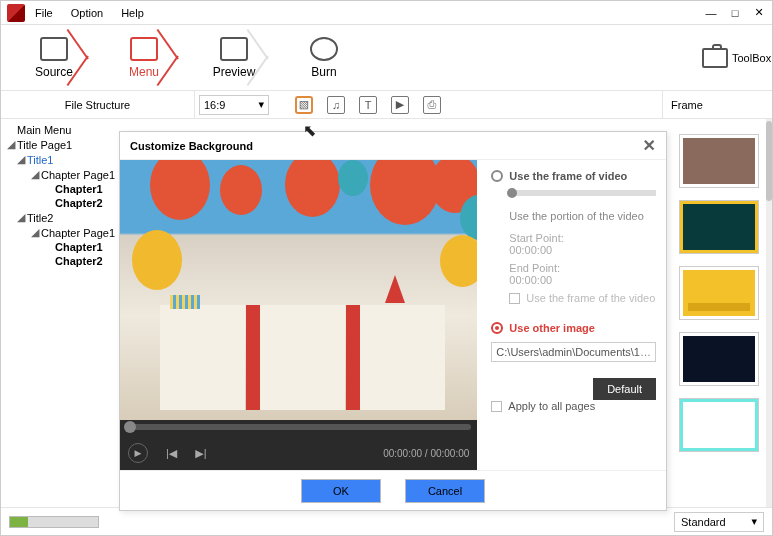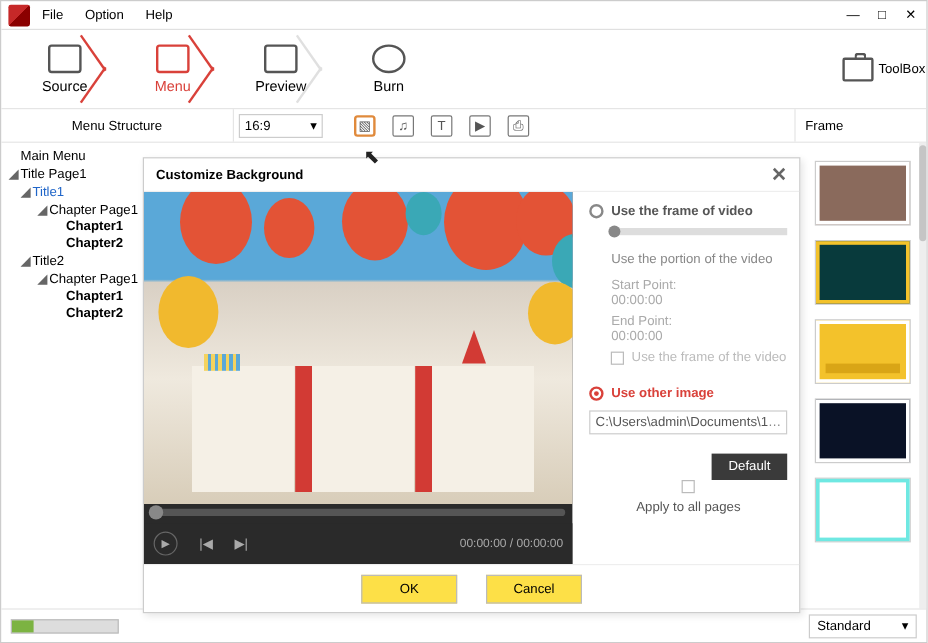--- a/index.html
+++ b/index.html
@@ -79,24 +79,24 @@
 .radio-row b, .radio-row .rlabel { font-size: 11px; font-weight: bold; }
 .timeline-mini { height: 6px; background: #ddd; margin: 0 0 14px 18px; position: relative; }
 .timeline-mini::before { content:""; position:absolute; left:-2px; top:-2px; width:10px; height:10px; border-radius:50%; background:#888;}
 .hint { color: #888; margin: 0 0 10px 18px; }
 .time-row { display: flex; justify-content: space-between; margin: 0 0 6px 18px; color: #aaa; font-size: 10px; flex-direction: column; }
 .chk-row { display: flex; align-items: center; gap: 6px; margin: 4px 0 18px 18px; color: #bbb; }
 .chk { width: 11px; height: 11px; border: 1px solid #bbb; }
 .path-box { width: 100%; height: 20px; border: 1px solid #ccc; display: flex; align-items: center; padding: 0 4px; margin: 6px 0 16px 0; }
 .path-box .ell { margin-left: auto; color: #888; }
 .default-btn { background: #3a3a3a; color: #fff; padding: 5px 14px; float: right; }
-.apply-row { clear: both; display: flex; align-items: center; gap: 6px; margin-top: 20px; flex-direction: column; }
+.apply-row { clear: both; display: flex; align-items: center; gap: 6px; margin-top: 20px; }
 
 .dlg-foot { height: 40px; display: flex; align-items: center; justify-content: center; gap: 24px; border-top: 1px solid #eee; }
-.dlg-btn { width: 80px; height: 24px; border: 1px solid #bbb; display: flex; align-items: center; justify-content: center; background: #fde047; }
+.dlg-btn { width: 80px; height: 24px; border: 1px solid #bbb; display: flex; align-items: center; justify-content: center; background: #3b82f6; }
 
 .frames { position: absolute; right: 8px; top: 134px; width: 84px; display: flex; flex-direction: column; gap: 14px; }
 .frame { width: 78px; height: 52px; border: 3px solid #fff; box-shadow: 0 0 0 1px #ccc; }
 .frame.f1 { background: #8a6a5c; }
 .frame.f2 { background: #083a3c; border: 3px solid #f3c22b; }
 .frame.f3 { background: #f3c22b; position: relative; }
 .frame.f3::after { content:""; position:absolute; inset:5px; top:auto; height:8px; background:#d9a516;}
 .frame.f4 { background: #0a1226; }
 .frame.f5 { background: #fff; border: 3px solid #6fe8e2; }
 
@@ -147,21 +147,21 @@
     <div class="step-icon" style="border-radius:50%"></div>
     <div class="step-label">Burn</div>
   </div>
   <div class="toolbox">
     <div class="toolbox-icon"></div>
     <div>ToolBox</div>
   </div>
 </div>
 
 <div class="subbar">
-  <div class="subbar-left">Menu Structure</div>
+  <div class="subbar-left">File Structure</div>
   <div class="aspect">
     <span>16:9</span>
       <span>▾</span>
   </div>
   <div class="sub-icons">
     <div class="sub-icon sel">▧</div>
     <div class="sub-icon">♫</div>
     <div class="sub-icon">T</div>
     <div class="sub-icon">▶</div>
     <div class="sub-icon">⎙</div>

